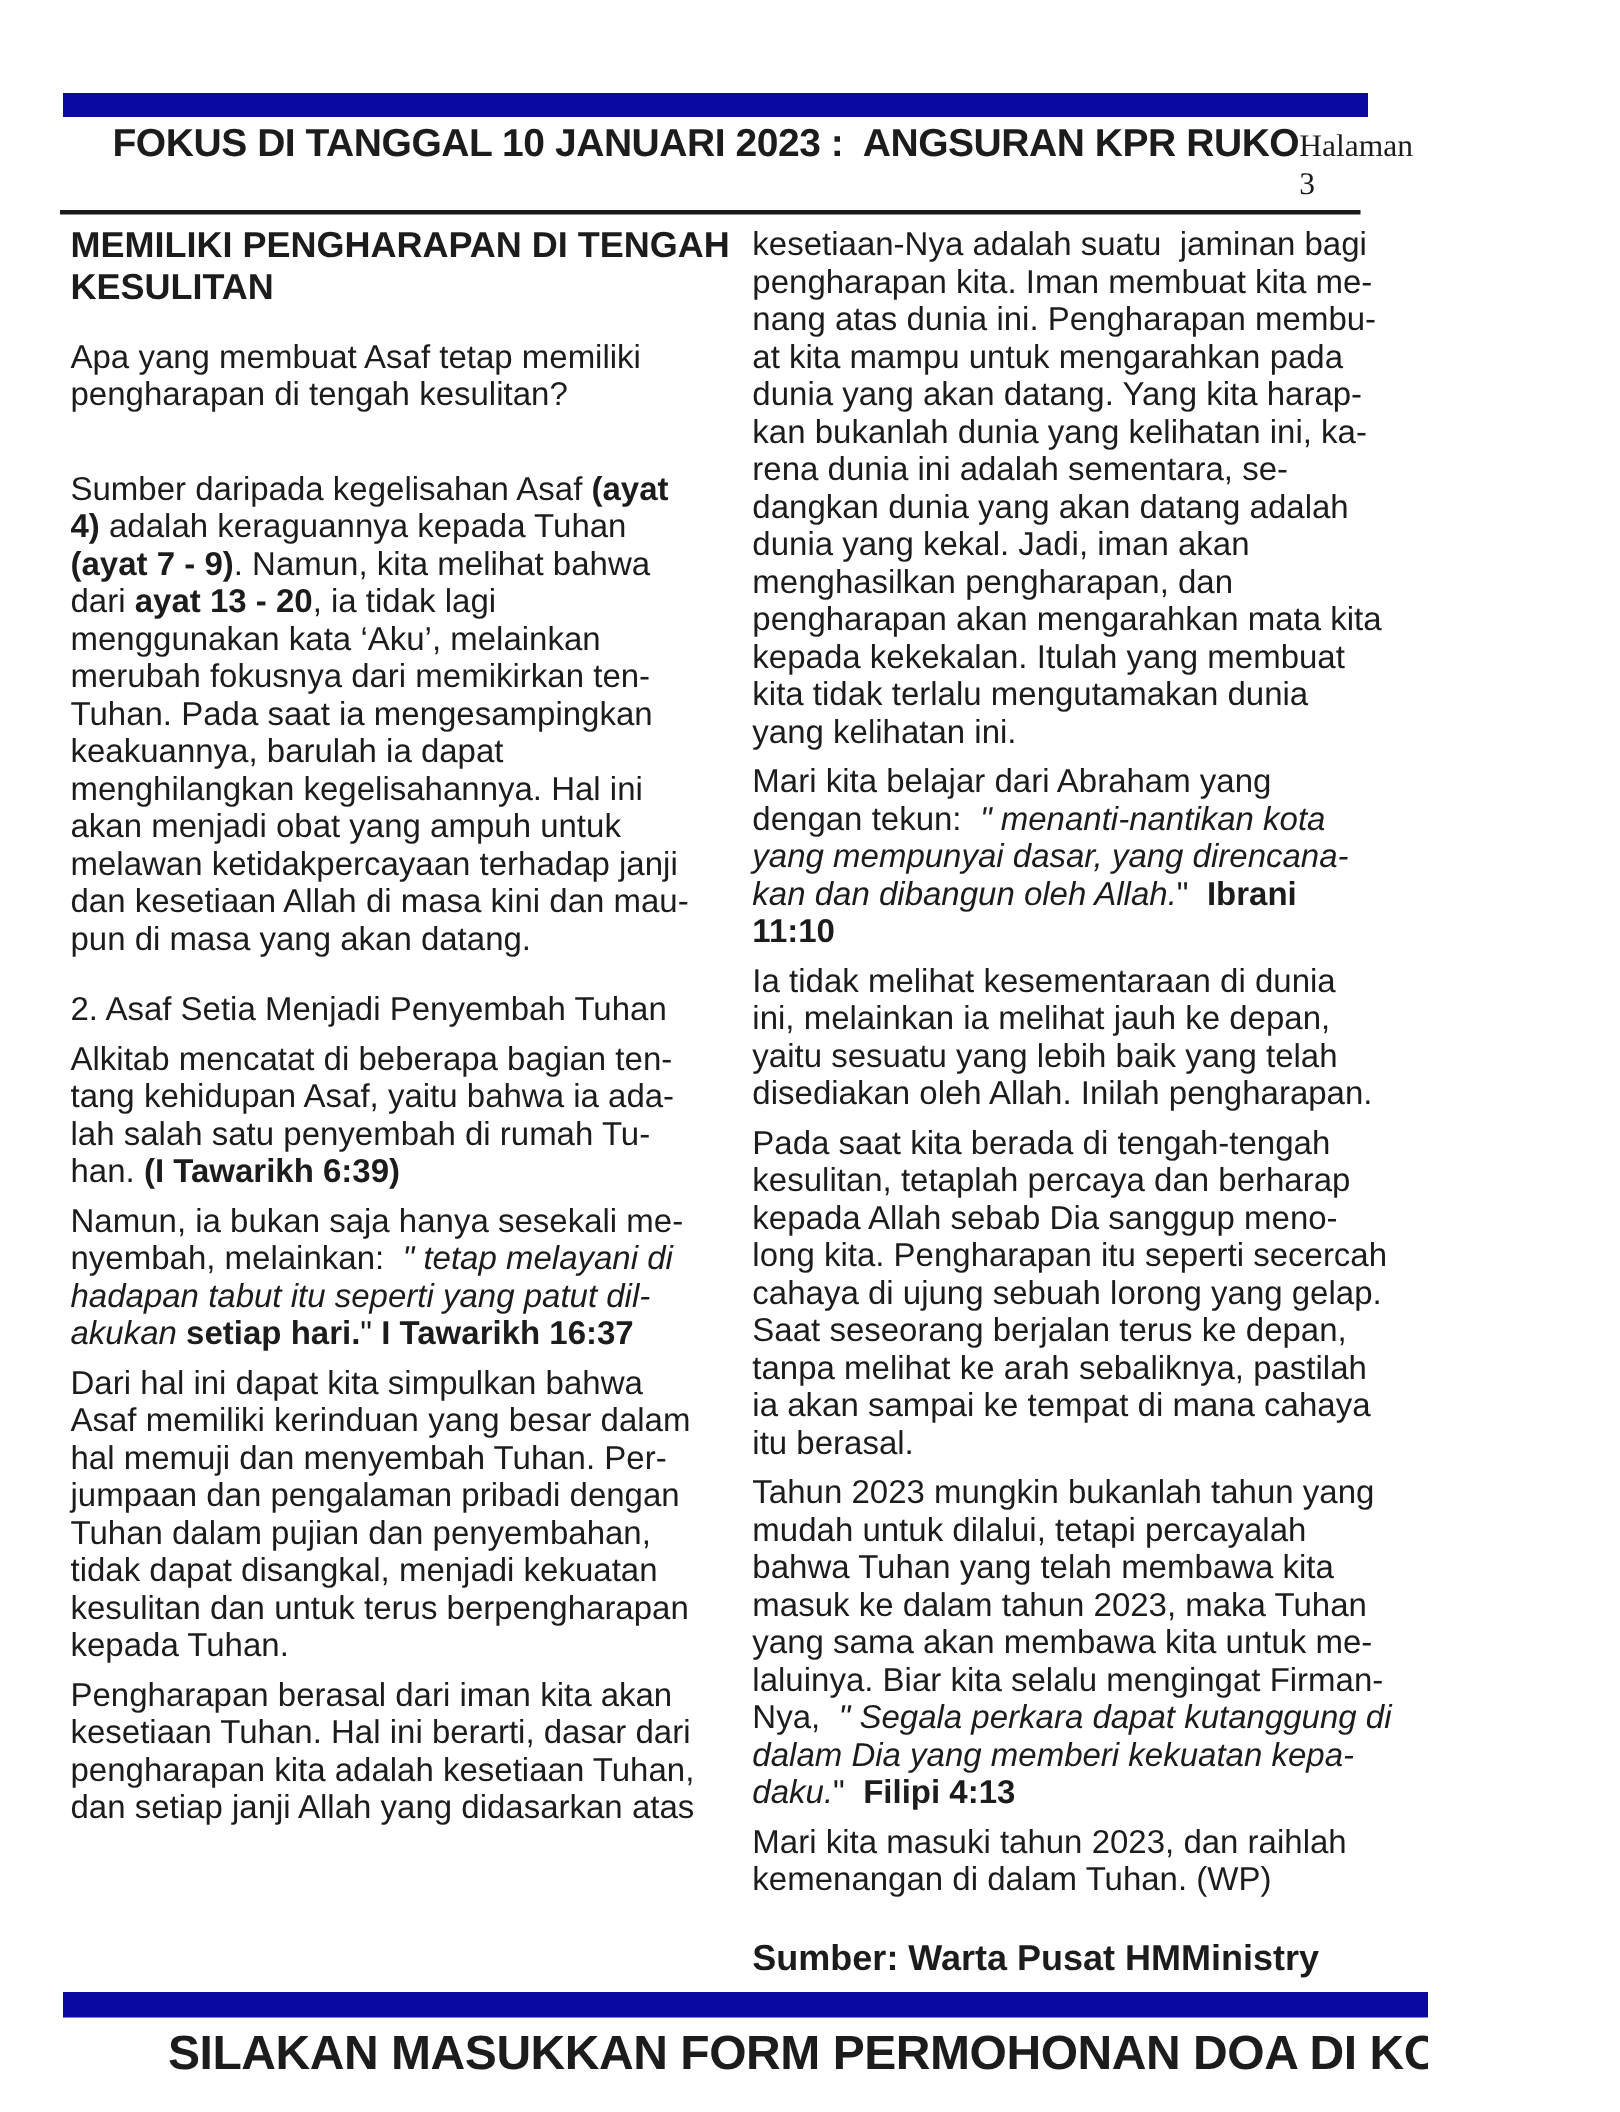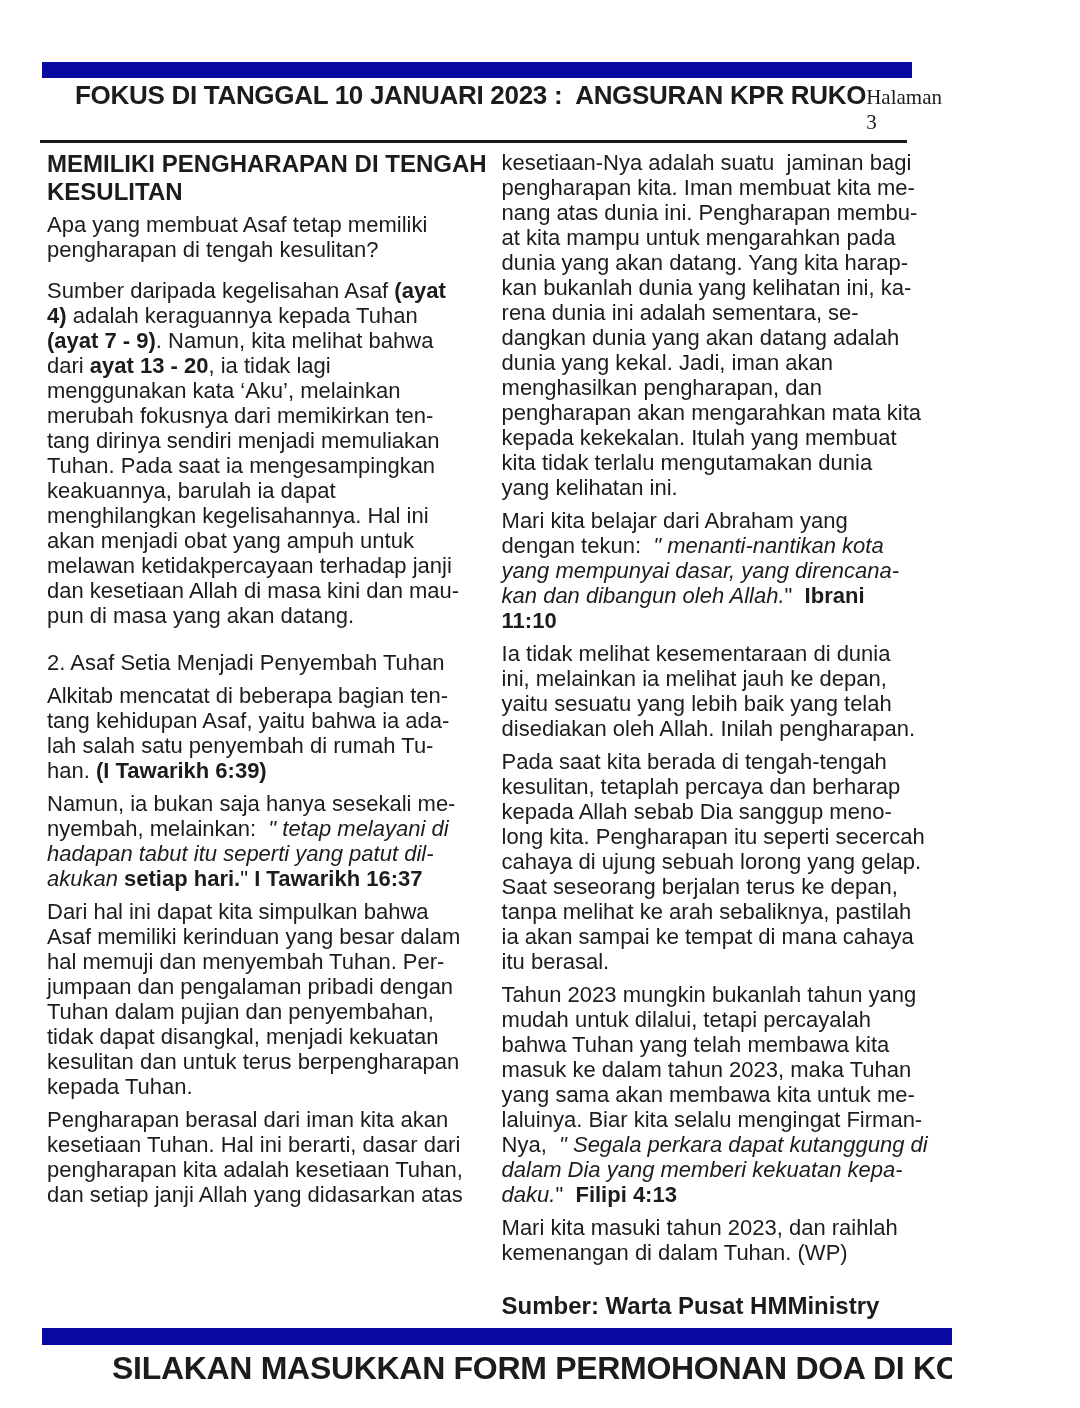--- a/index.html
+++ b/index.html
@@ -26,22 +26,22 @@
   .page-number{font-size:21px;font-family:Liberation Serif, serif;}
   .header-rule{
     margin:5px 45px 0 40px;height:3px;background:#1a1a1a;
   }
   .columns{
     display:flex;gap:15px;margin:7px 44px 0 47px;
   }
   .col{width:487px;font-size:22px;line-height:25px;}
   .line{white-space:pre;}
   .block{margin-bottom:8px;}
-  .title{font-weight:bold;font-size:24px;line-height:28px;margin-bottom:6px;}
-  .intro{margin-bottom:16px;}
+  .title{font-weight:bold;font-size:24px;line-height:28px;margin-bottom:19px;}
+  .intro{margin-bottom:38px;}
   .heading{font-weight:normal;margin-top:22px;}
   .heading .line span{font-weight:inherit;}
   .source{margin-top:28px;font-size:24px;}
   span.b{font-weight:bold;}
   span.i{font-style:italic;}
   span.bi{font-weight:bold;}
   .heading span.plain{font-weight:normal;}
   .footer-bar{
     position:absolute;left:42px;right:0;top:1328px;height:17px;
     background:var(--accent,#0a0aa0);
@@ -71,21 +71,20 @@
           <div class="line"><span class="plain">Apa yang membuat Asaf tetap memiliki</span></div>
           <div class="line"><span class="plain">pengharapan di tengah kesulitan?</span></div>
         </div>
         <div class="block para">
           <div class="line"><span class="plain">Sumber daripada kegelisahan Asaf </span><span class="b">(ayat</span></div>
           <div class="line"><span class="b">4)</span><span class="plain"> adalah keraguannya kepada Tuhan</span></div>
           <div class="line"><span class="b">(ayat 7 - 9)</span><span class="plain">. Namun, kita melihat bahwa</span></div>
           <div class="line"><span class="plain">dari </span><span class="b">ayat 13 - 20</span><span class="plain">, ia tidak lagi</span></div>
           <div class="line"><span class="plain">menggunakan kata ‘Aku’, melainkan</span></div>
           <div class="line"><span class="plain">merubah fokusnya dari memikirkan ten-</span></div>
-          <div class="line"><span class="plain">tang dirinya sendiri menjadi memuliakan</span></div>
           <div class="line"><span class="plain">Tuhan. Pada saat ia mengesampingkan</span></div>
           <div class="line"><span class="plain">keakuannya, barulah ia dapat</span></div>
           <div class="line"><span class="plain">menghilangkan kegelisahannya. Hal ini</span></div>
           <div class="line"><span class="plain">akan menjadi obat yang ampuh untuk</span></div>
           <div class="line"><span class="plain">melawan ketidakpercayaan terhadap janji</span></div>
           <div class="line"><span class="plain">dan kesetiaan Allah di masa kini dan mau-</span></div>
           <div class="line"><span class="plain">pun di masa yang akan datang.</span></div>
         </div>
         <div class="block heading">
           <div class="line"><span class="plain">2. </span><span class="b">Asaf Setia Menjadi Penyembah Tuhan</span></div>

